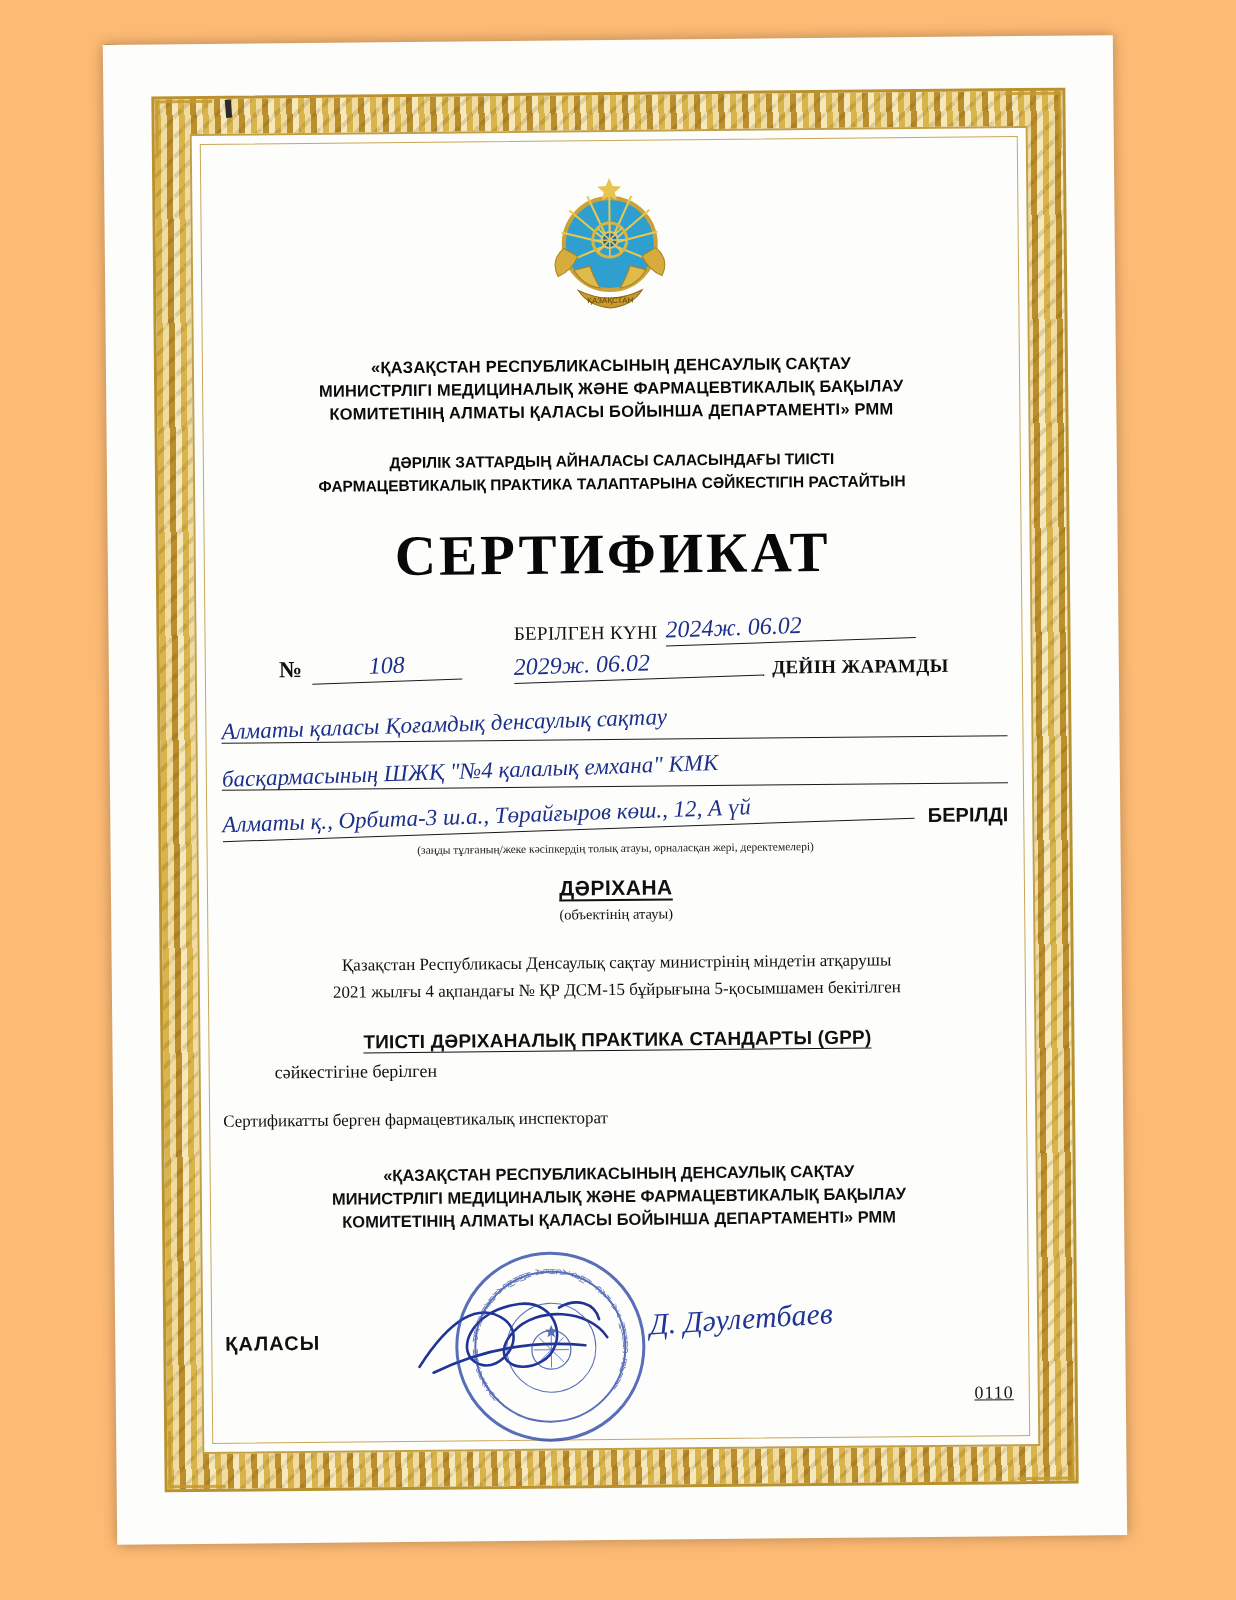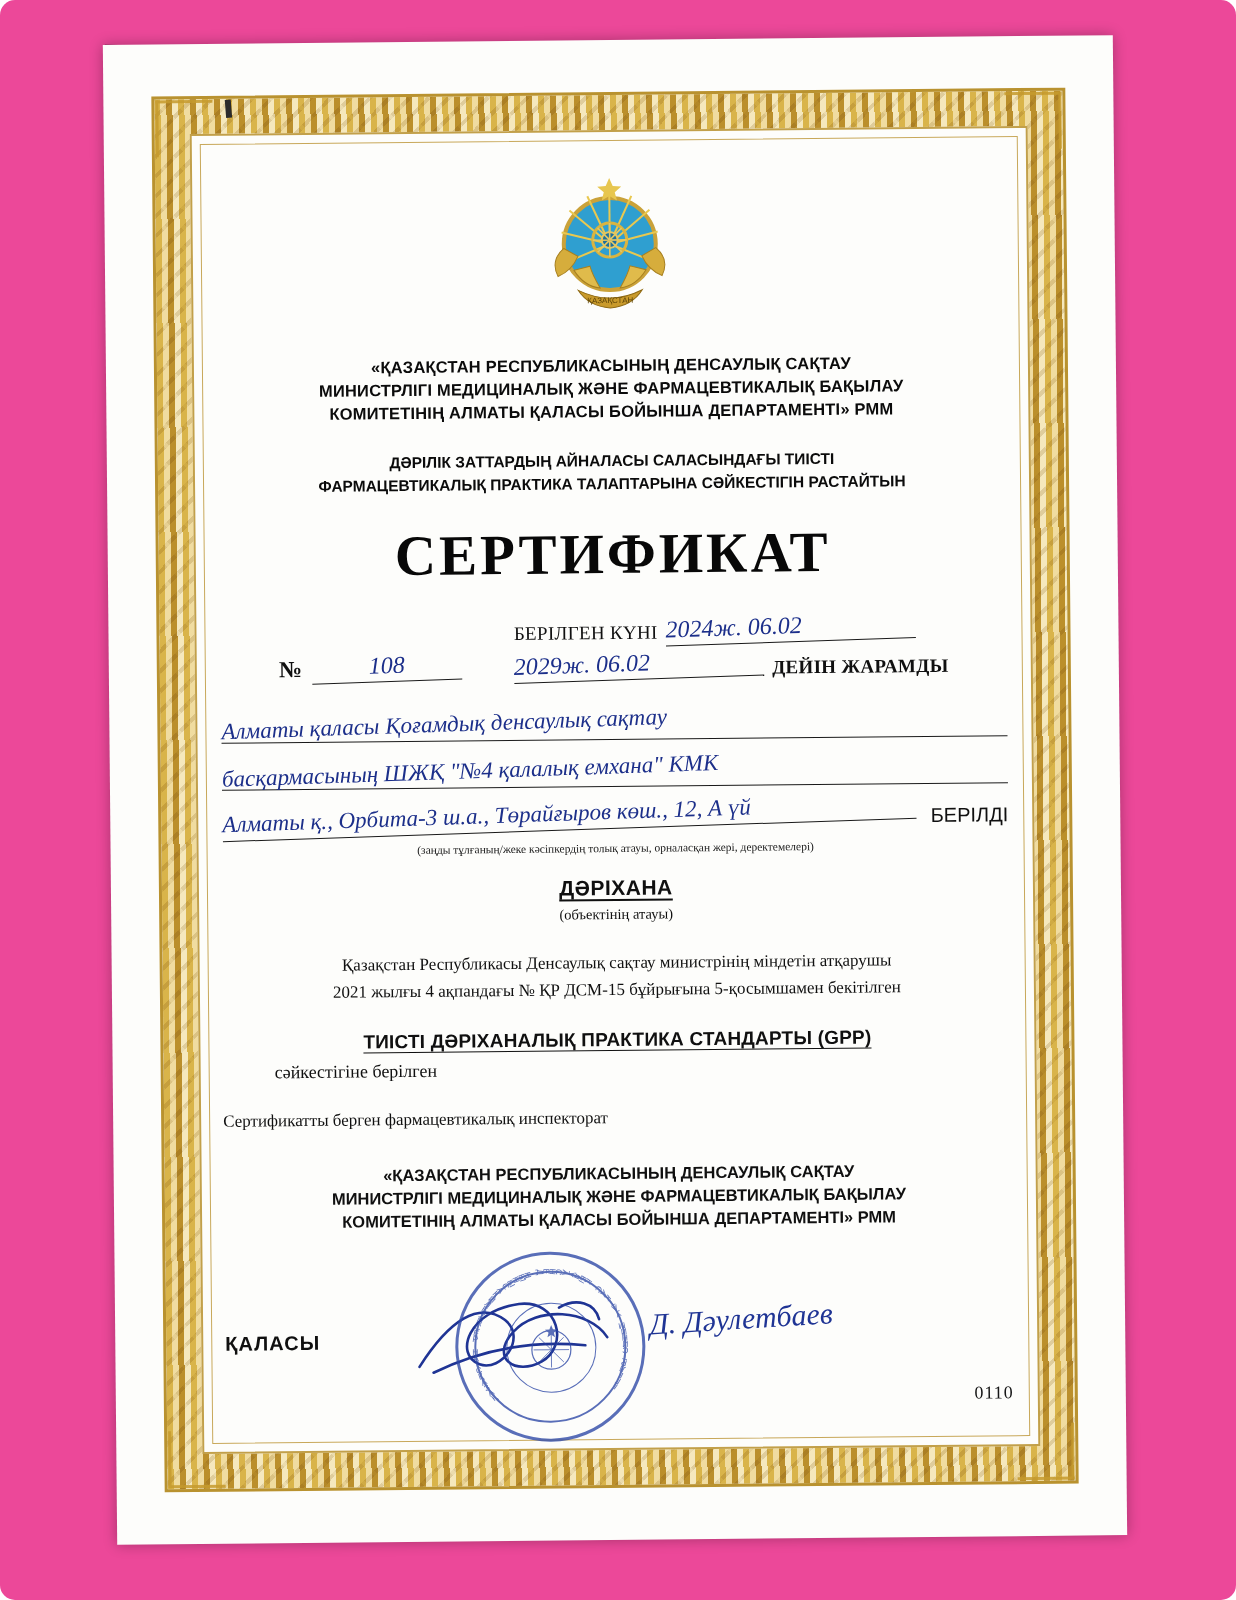--- a/index.html
+++ b/index.html
@@ -12,22 +12,21 @@
     height: 1600px;
     position: relative;
     overflow: hidden;
     font-family: "Liberation Serif", serif;
   }
 
   
   #page {
     position: absolute;
     inset: 0;
-    background: #ec4899;
-    border-radius: 15px;
+    background: #fdba74;
   }
   #paper {
     position: absolute;
     left: 110px;
     top: 40px;
     width: 1010px;
     height: 1500px;
     background: #fdfdfb;
     box-shadow: 0 0 14px rgba(0,0,0,.30);
     transform: rotate(-0.55deg);
@@ -196,21 +195,21 @@
     border-bottom: 1.4px solid #1a1a1a;
     padding-bottom: 3px;
     margin-bottom: 13px;
     min-height: 30px;
   }
   .holder-line .hand { font-size: 23px; }
   .holder-line.last { border-bottom: none; }
   .holder-line.last .hand { flex: 1; border-bottom: 1.4px solid #1a1a1a; padding-bottom: 3px; }
   .berildi {
     font-family: "Liberation Sans", sans-serif;
-    font-weight: normal;
+    font-weight: bold;
     font-size: 20px;
     margin-left: 6px;
   }
   .holder-caption {
     margin-top: -4px;
     font-size: 11.5px;
     text-align: center;
     color: #1a1a1a;
   }
 
@@ -344,20 +343,21 @@
     transform-origin: 0 0;
     white-space: nowrap;
   }
   .serial {
     position: absolute;
     right: 8px;
     bottom: -14px;
     font-size: 18px;
     letter-spacing: 1px;
     color: #161616;
+    text-decoration: underline;
   }
   .clip {
     position: absolute;
     left: 122px;
     top: 56px;
     width: 6px;
     height: 18px;
     background: #2b2b2b;
     transform: rotate(-4deg);
   }

